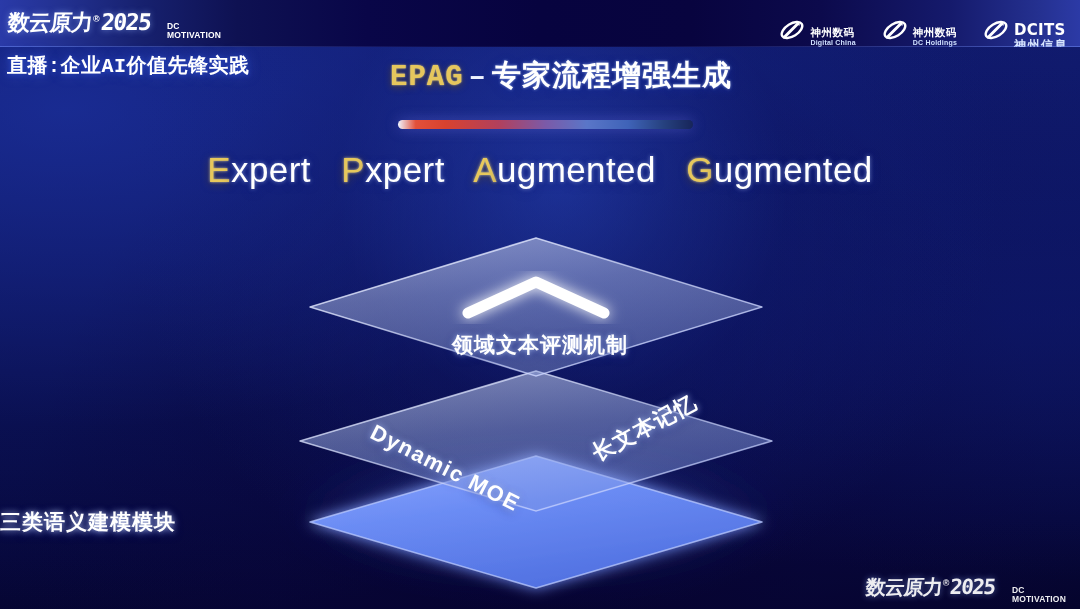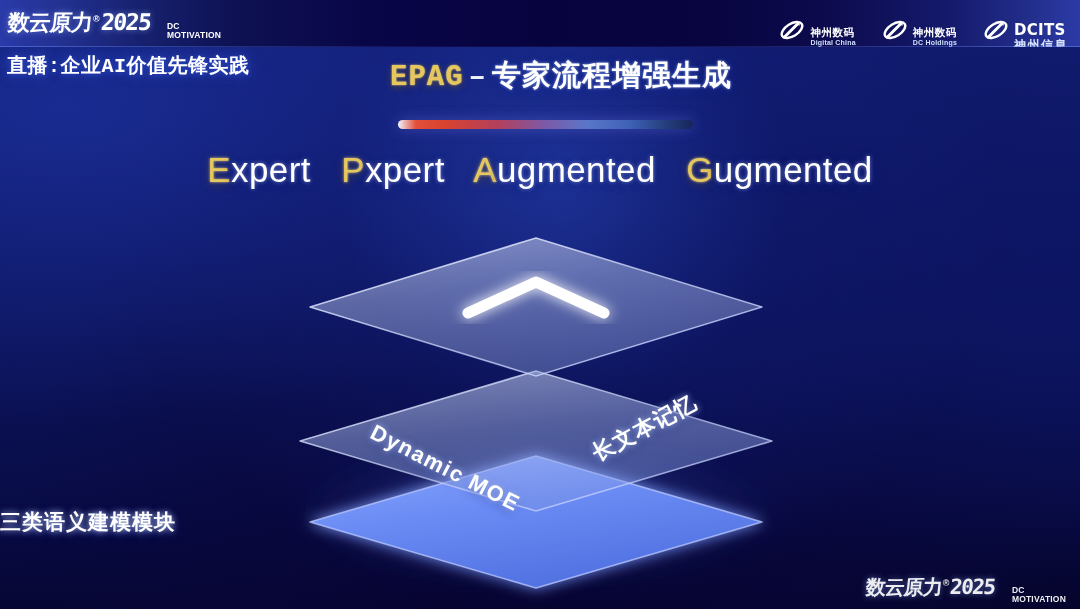--- a/index.html
+++ b/index.html
@@ -300,20 +300,21 @@
       <g>
         <path d="M536 238 L762 307 L536 376 L310 307 Z" fill="url(#gTop)" stroke="url(#gEdge)" stroke-width="1.8" stroke-opacity="0.9" stroke-linejoin="round"></path>
         <path d="M536 238 L762 307 L536 376 L310 307 Z" fill="none" stroke="#f2f5ff" stroke-width="0.9" stroke-opacity="0.5"></path>
       </g>
 
       <g filter="url(#softGlow)">
         <path d="M468 313 L536 282 L604 313" fill="none" stroke="#ffffff" stroke-width="11" stroke-linecap="round" stroke-linejoin="round"></path>
       </g>
     </svg>
 
+    <div id="label-top" class="layer-label">领域文本评测机制</div>
     <div id="label-moe" class="layer-label">Dynamic MOE</div>
     <div id="label-mem" class="layer-label">长文本记忆</div>
     <div id="label-bottom" class="layer-label">三类语义建模模块</div>
   </div>
 
   <div id="brand-watermark" class="brand">
     <span class="cn">数云原力</span>
     <span class="reg">®</span>
     <span class="yr">2025</span>
     <span class="dcm">

